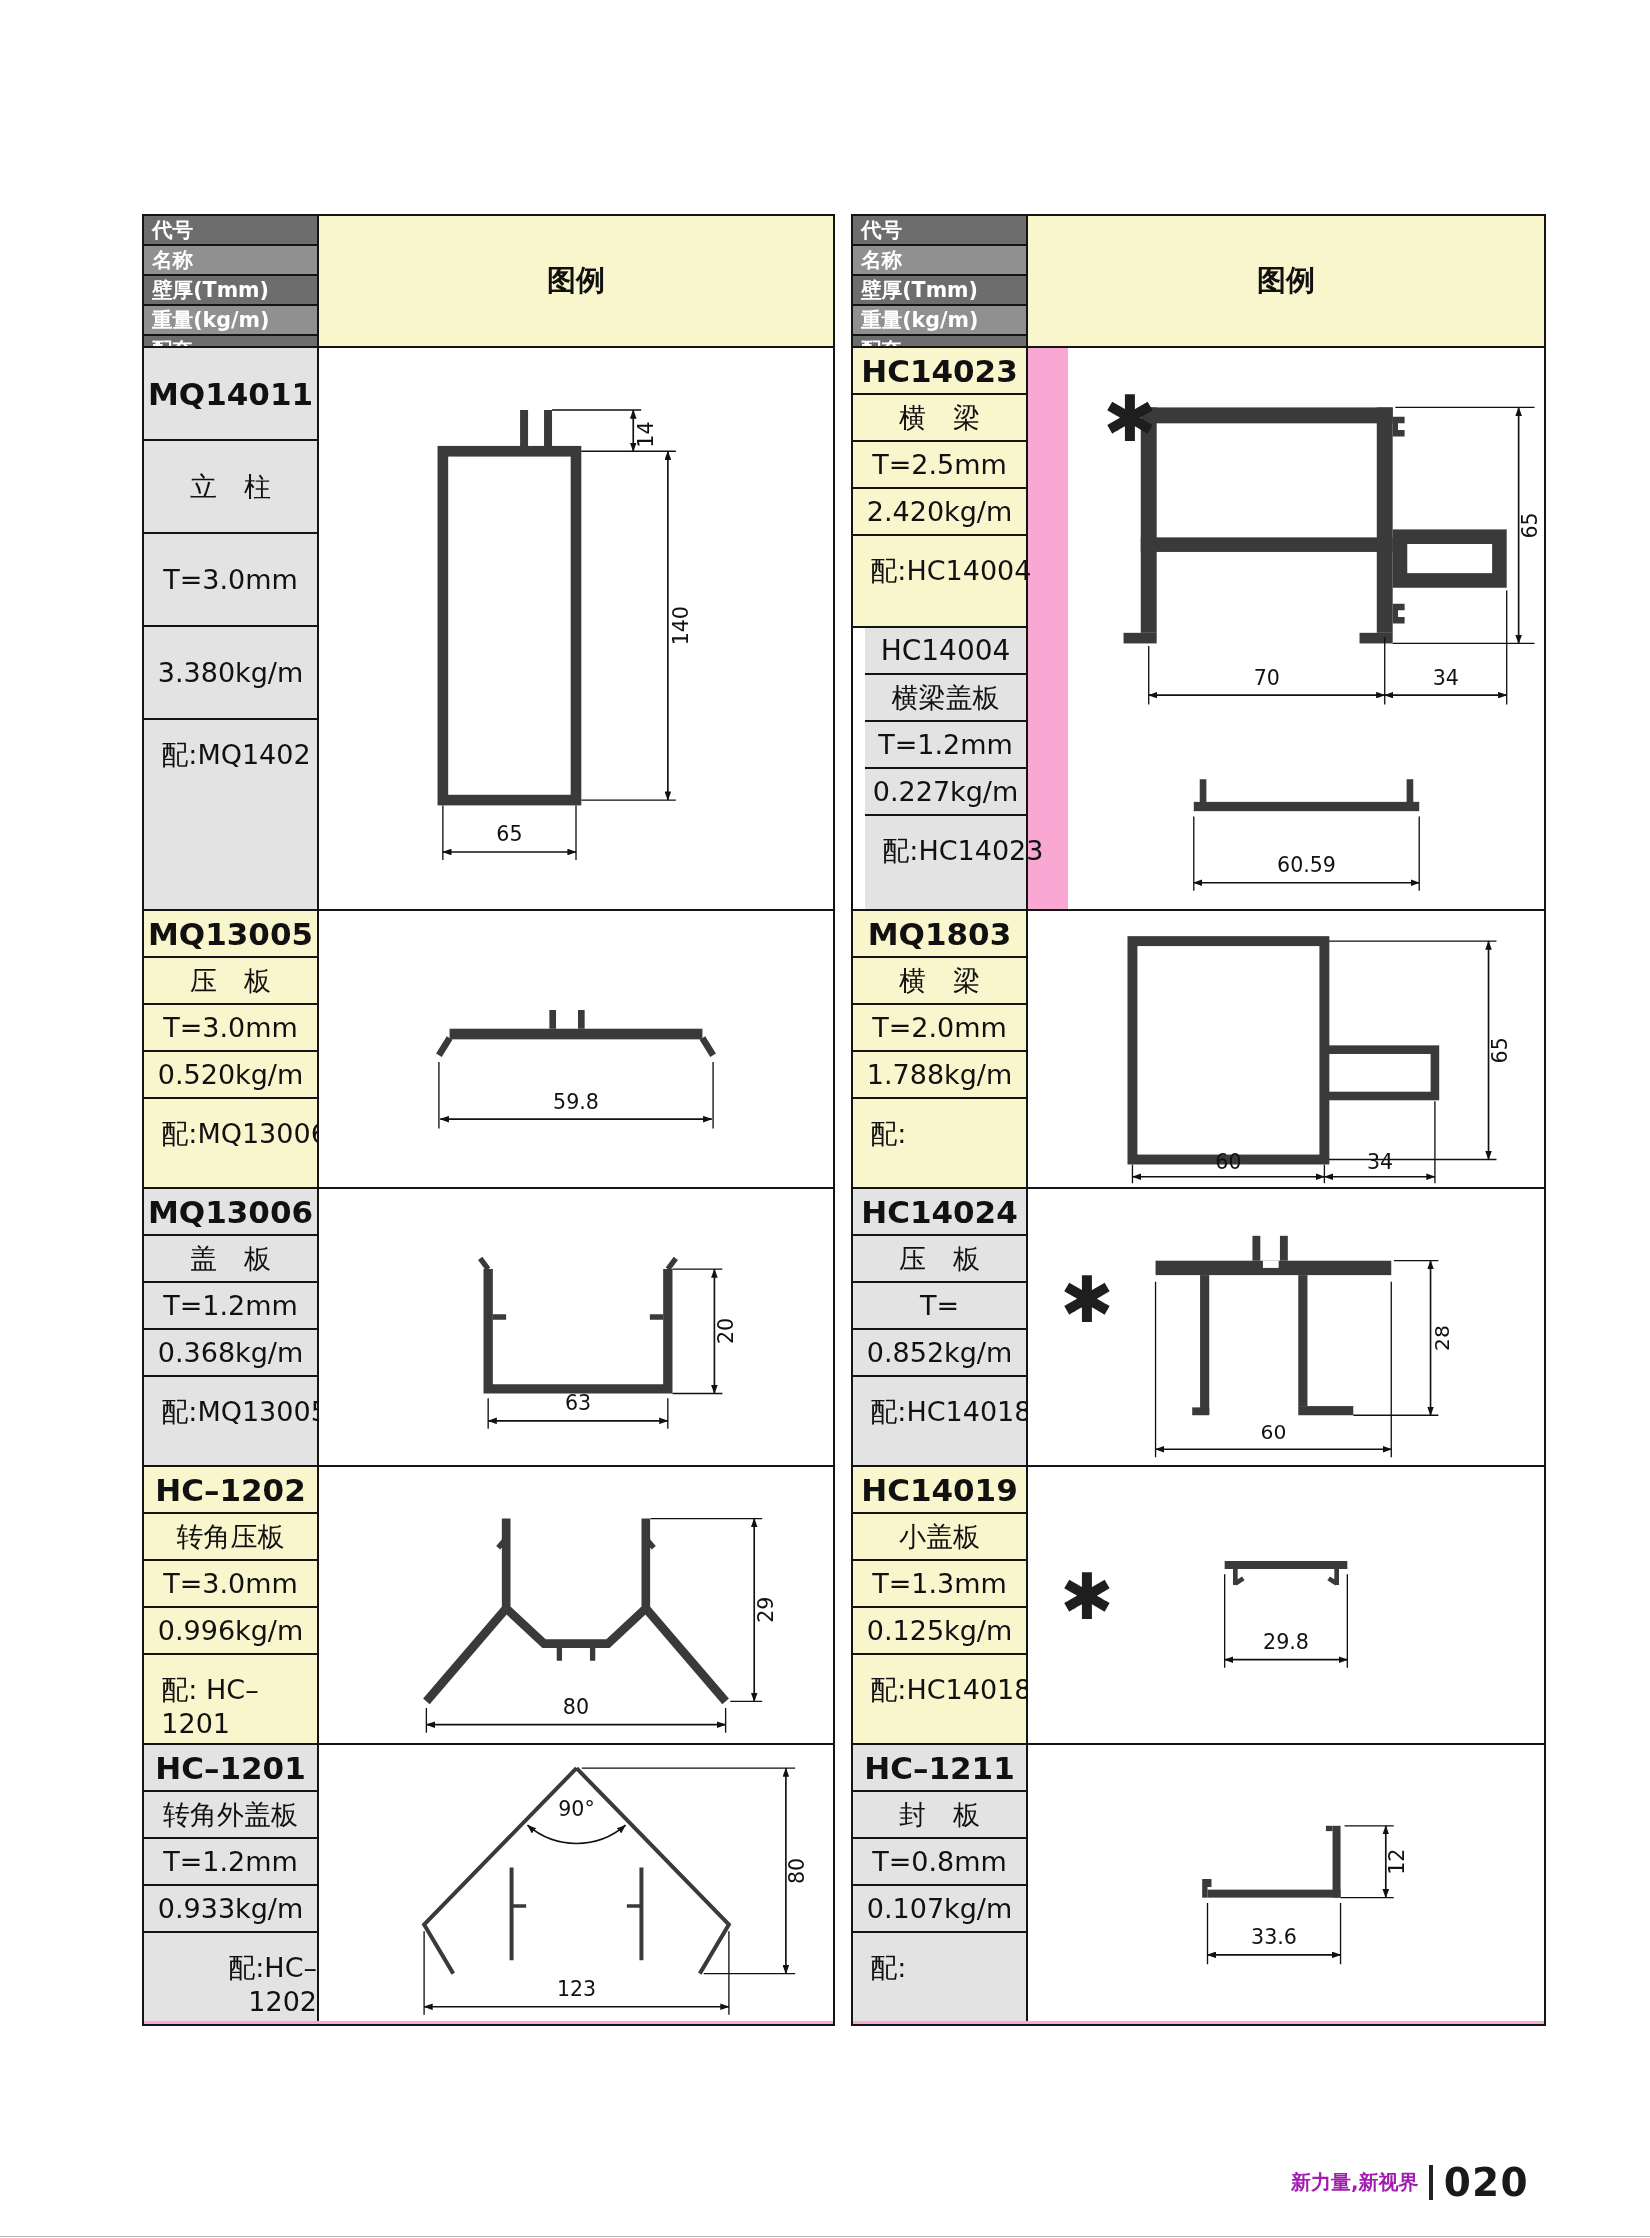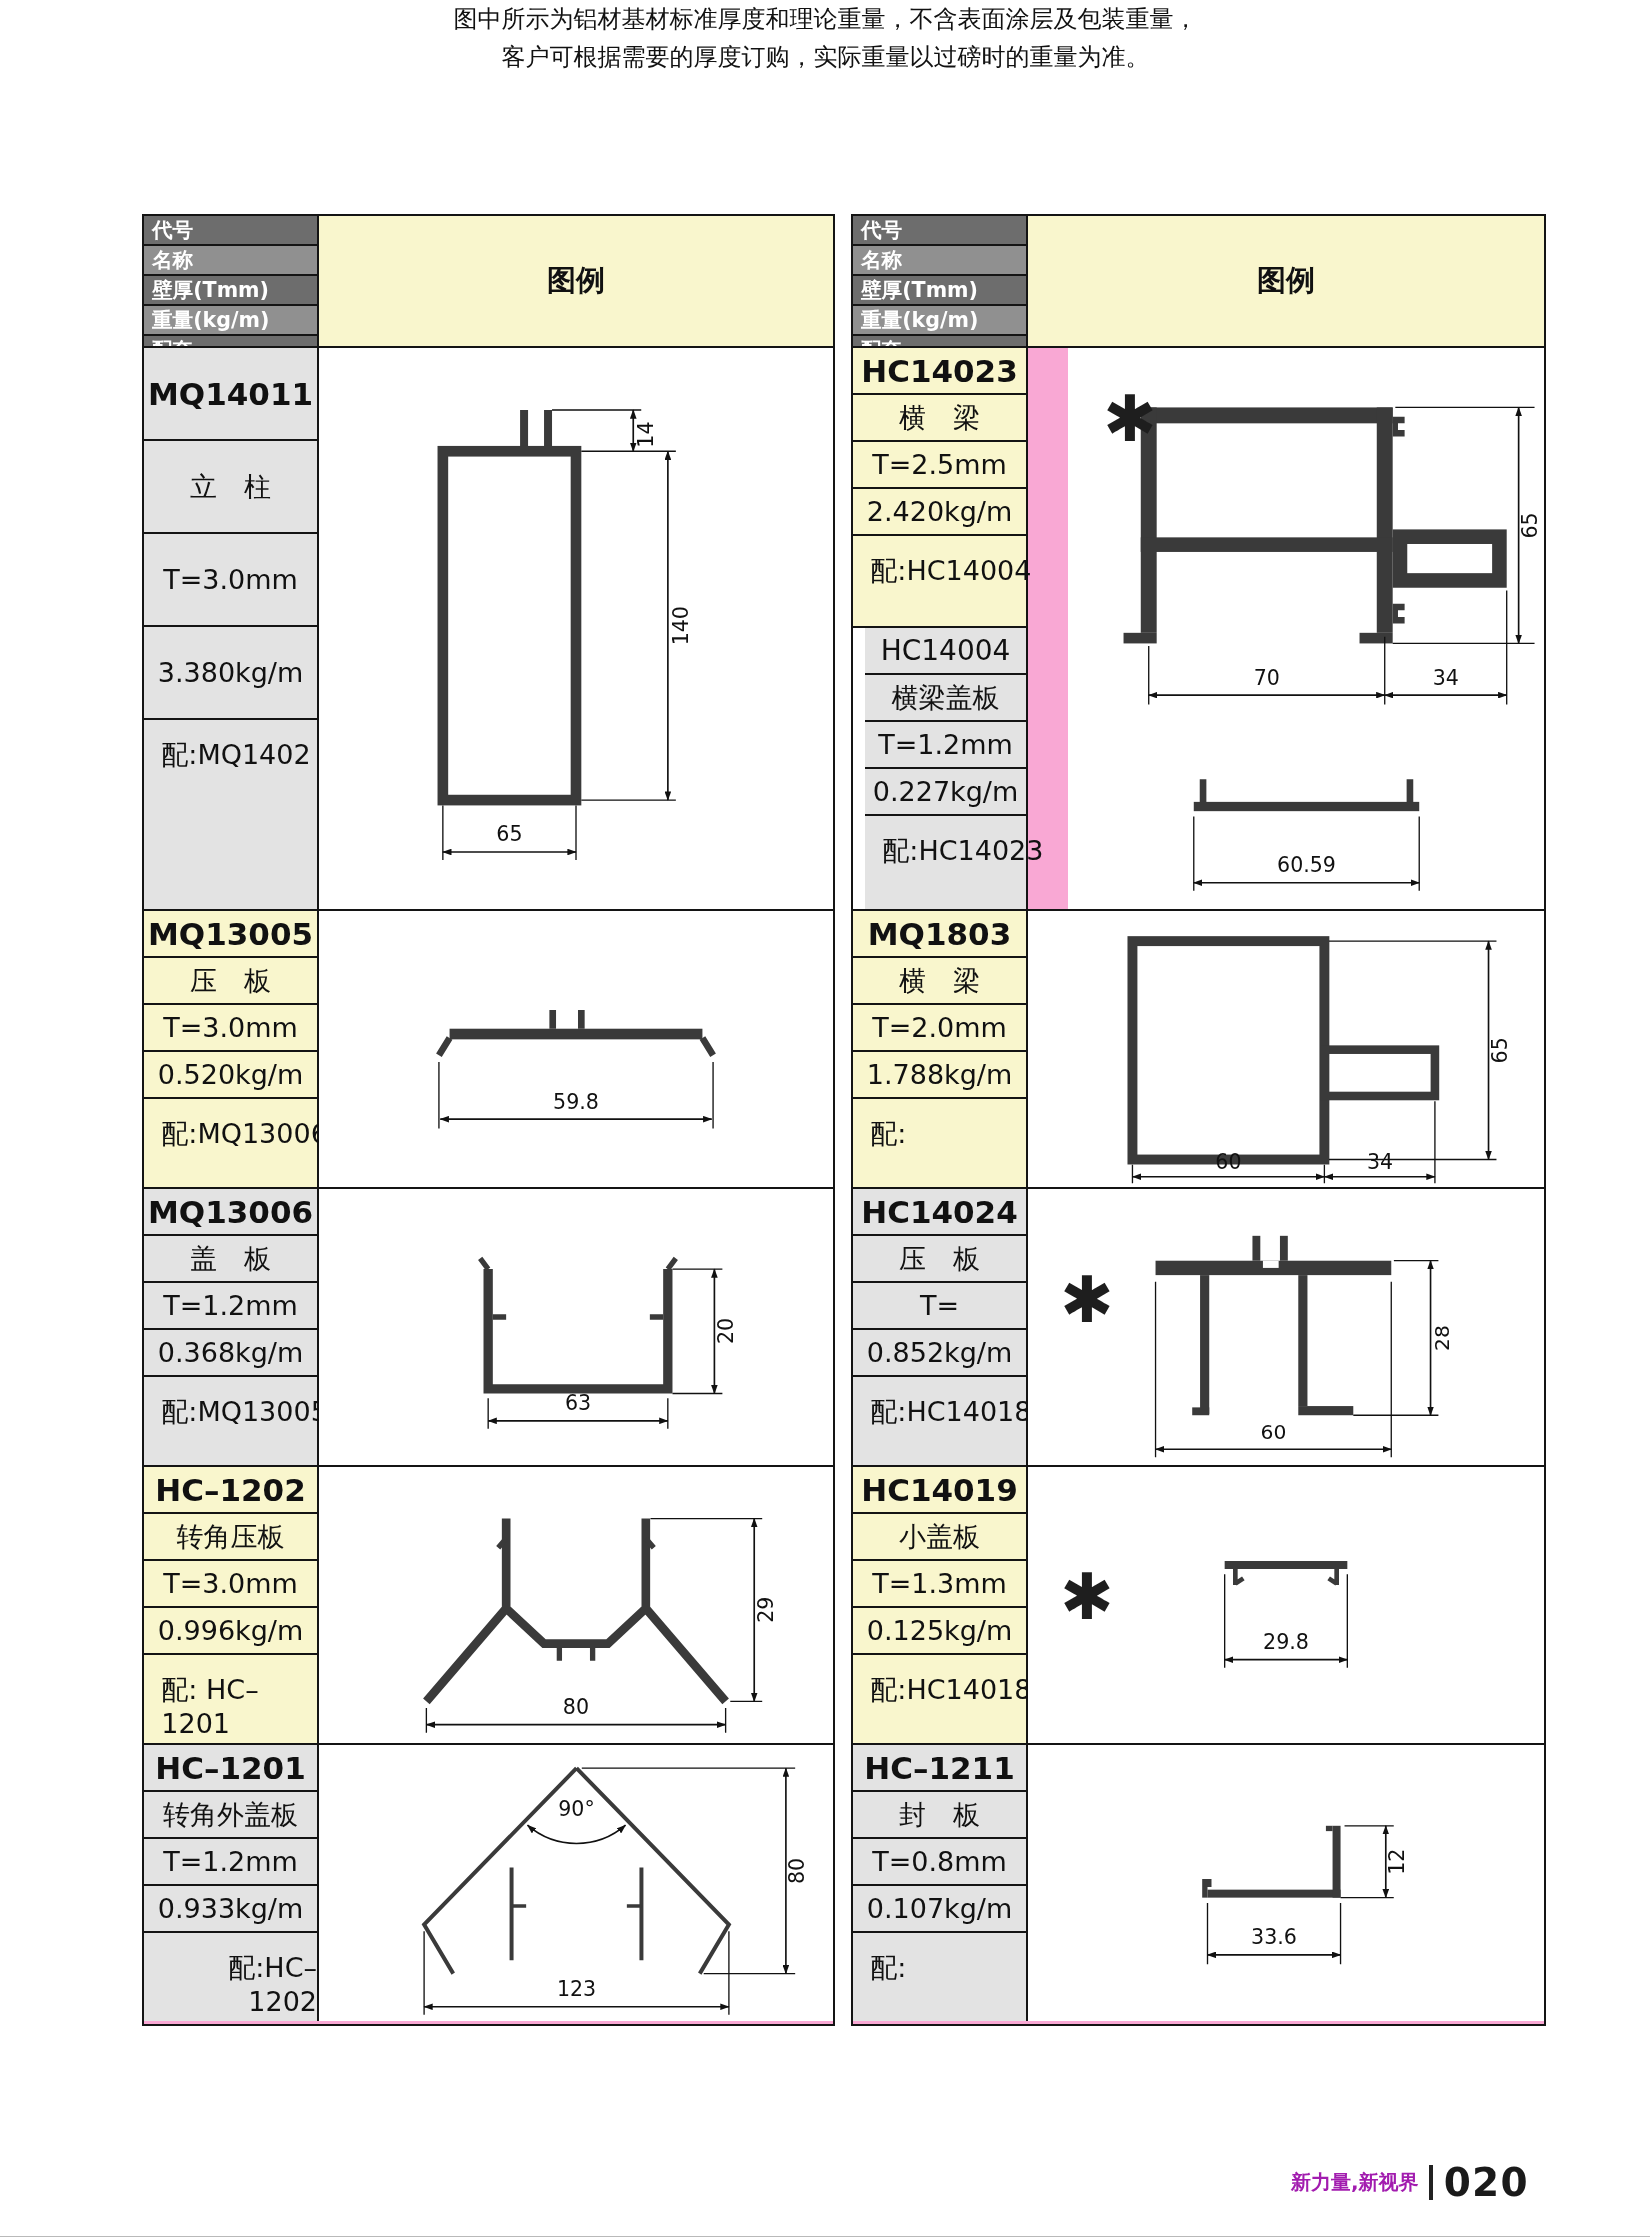--- a/index.html
+++ b/index.html
@@ -333,24 +333,20 @@
           <path class="ext" d="M318,64 H392 M312,172 H392 M112,180 V272 M312,180 V272"></path>
           <line class="dim" x1="380" y1="64" x2="380" y2="172" marker-start="url(#arw)" marker-end="url(#arw)"></line>
           <text x="408" y="118" text-anchor="middle" transform="rotate(-90 408 118)">12</text>
           <line class="dim" x1="112" y1="258" x2="312" y2="258" marker-start="url(#arw)" marker-end="url(#arw)"></line>
           <text x="212" y="242" text-anchor="middle">33.6</text>
         </svg>
       </div>
     </div>
   </div>
 
-  <div id="note">
-    <div>图中所示为铝材基材标准厚度和理论重量，不含表面涂层及包装重量，</div>
-    <div>客户可根据需要的厚度订购，实际重量以过磅时的重量为准。</div>
-  </div>
 
   <div id="footer">
     <span class="slogan">新力量,新视界</span>
     <span class="bar"></span>
     <span class="pagenum">020</span>
   </div>
 
   <div id="bottomline"></div>
 </div>
 

